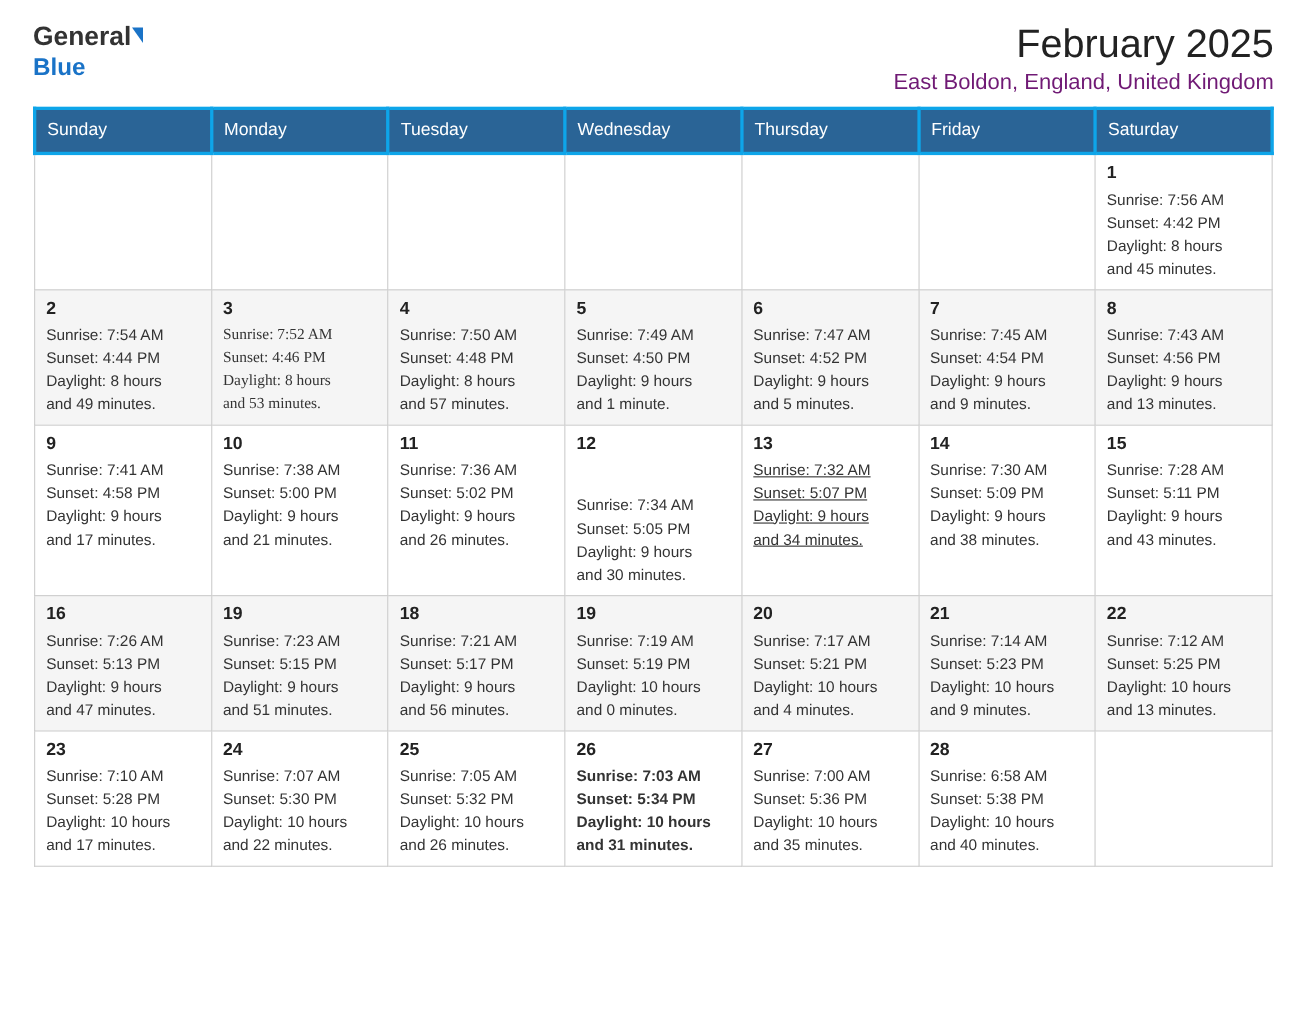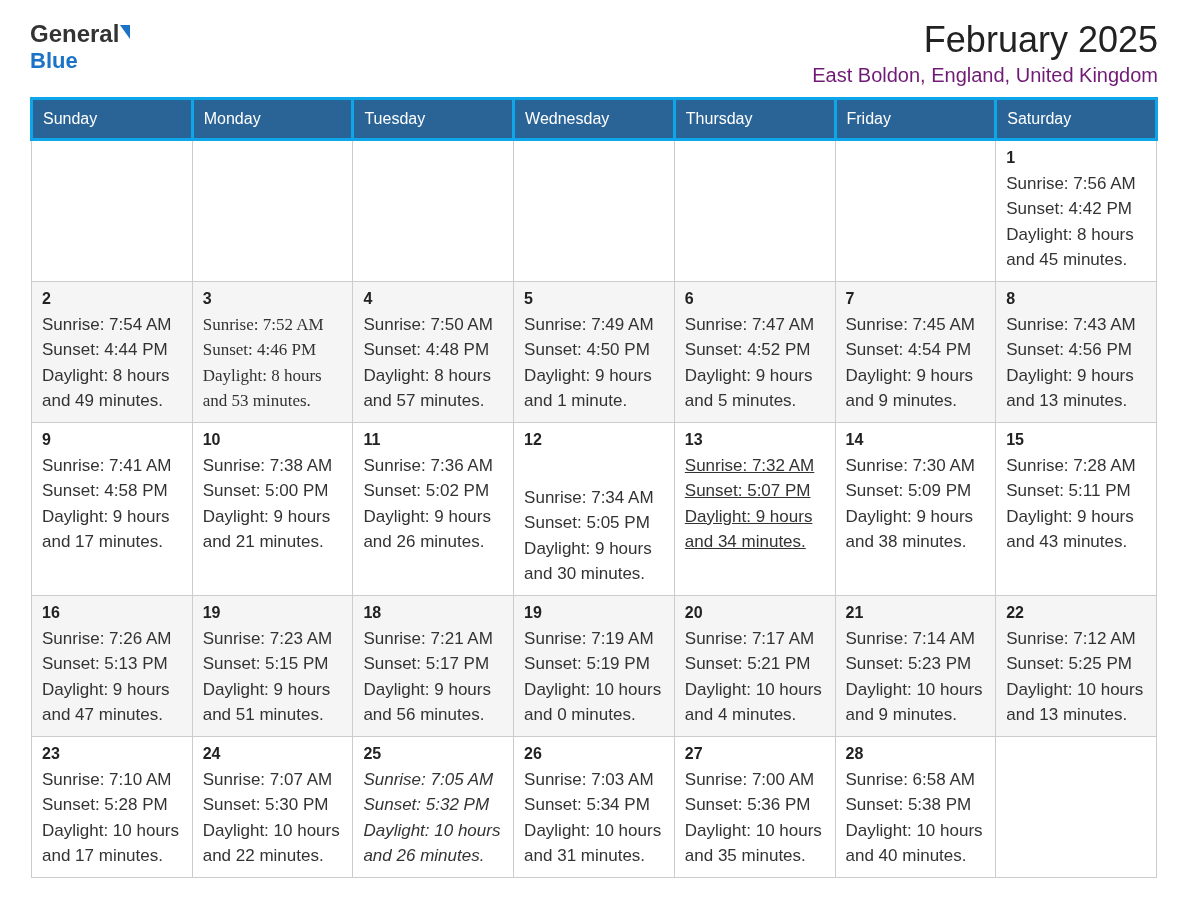--- a/index.html
+++ b/index.html
@@ -68,21 +68,21 @@
       height: 120px;
     }
     .day-number {
       font-size: 16px;
       font-weight: bold;
       color: #222;
       display: block;
       margin-bottom: 4px;
     }
     .day-info {
-      font-size: 17px;
+      font-size: 14px;
       color: #333;
       line-height: 1.5;
     }
     .empty-cell {
       background: #f9f9f9;
     }
     tbody tr:nth-child(odd) td {
       background: #ffffff;
     }
     tbody tr:nth-child(even) td {
@@ -320,28 +320,28 @@
         </td>
         <td>
           <span class="day-number">24</span>
           <div class="day-info" style="white-space: pre-line;">Sunrise: 7:07 AM
 Sunset: 5:30 PM
 Daylight: 10 hours
 and 22 minutes.</div>
         </td>
         <td>
           <span class="day-number">25</span>
-          <div class="day-info" style="white-space: pre-line; font-style: italic;">Sunrise: 7:05 AM
+          <div class="day-info" style="white-space: pre-line;">Sunrise: 7:05 AM
 Sunset: 5:32 PM
 Daylight: 10 hours
 and 26 minutes.</div>
         </td>
         <td>
           <span class="day-number">26</span>
-          <div class="day-info" style="white-space: pre-line;">Sunrise: 7:03 AM
+          <div class="day-info" style="white-space: pre-line; font-weight: bold;">Sunrise: 7:03 AM
 Sunset: 5:34 PM
 Daylight: 10 hours
 and 31 minutes.</div>
         </td>
         <td>
           <span class="day-number">27</span>
           <div class="day-info" style="white-space: pre-line;">Sunrise: 7:00 AM
 Sunset: 5:36 PM
 Daylight: 10 hours
 and 35 minutes.</div>

